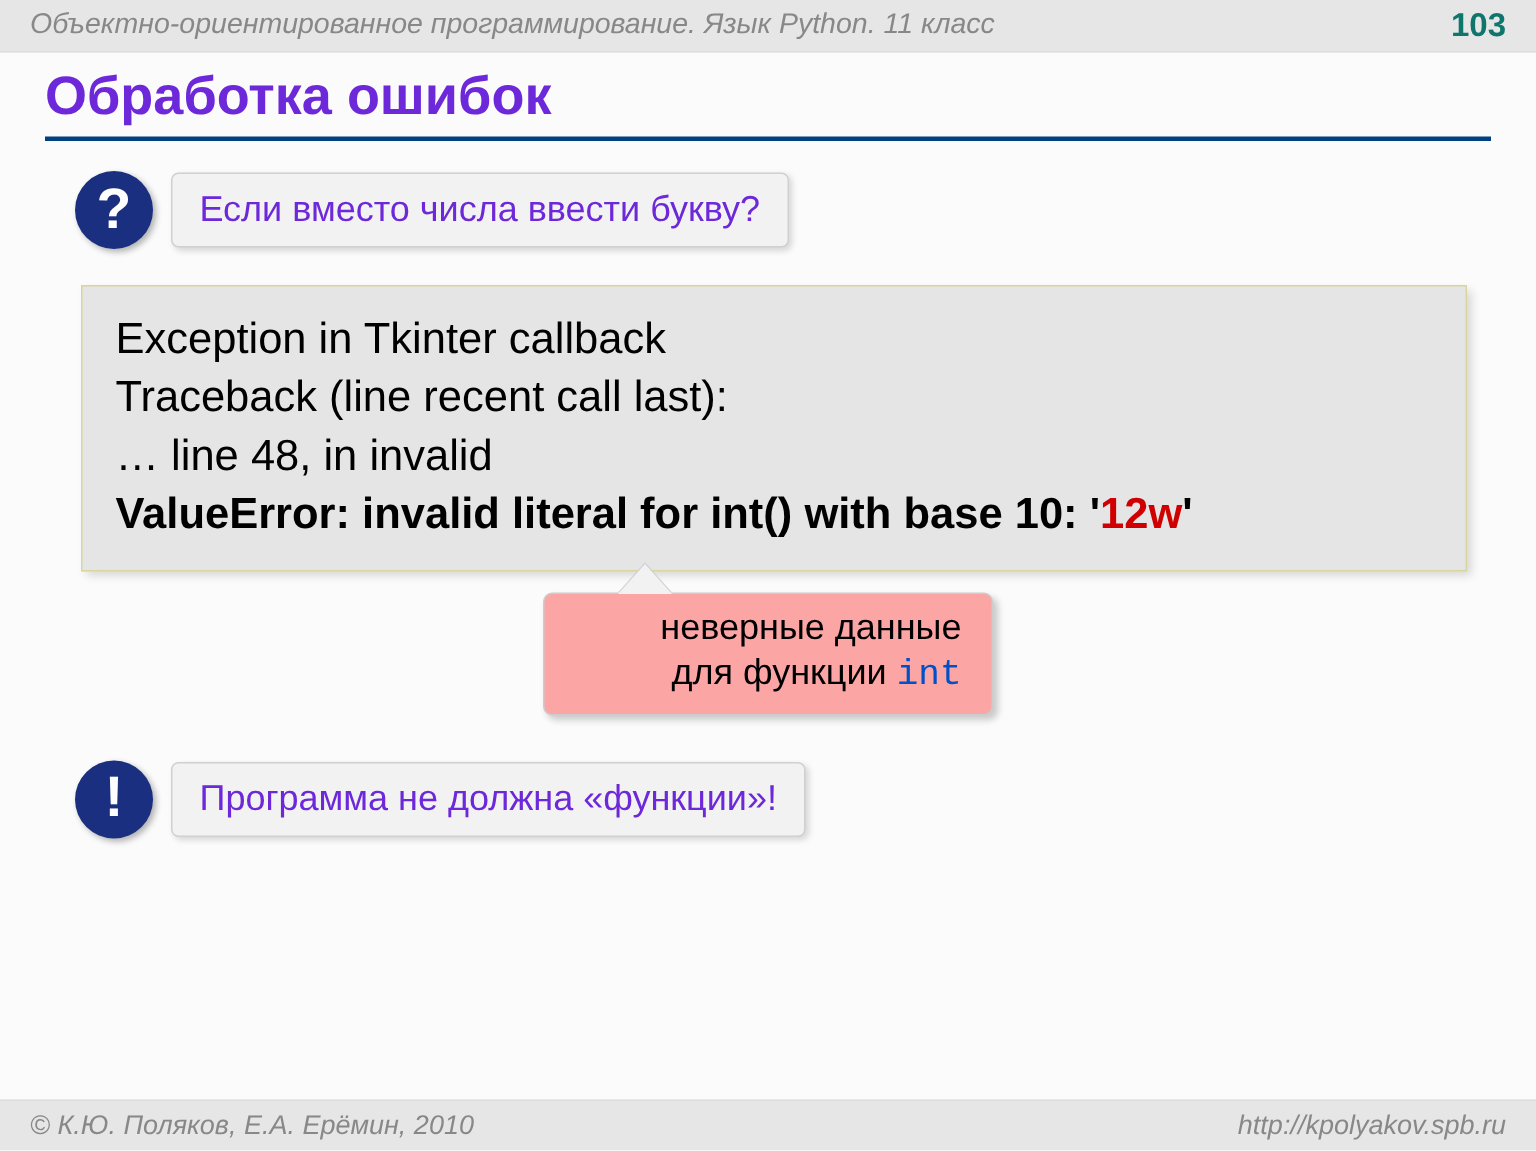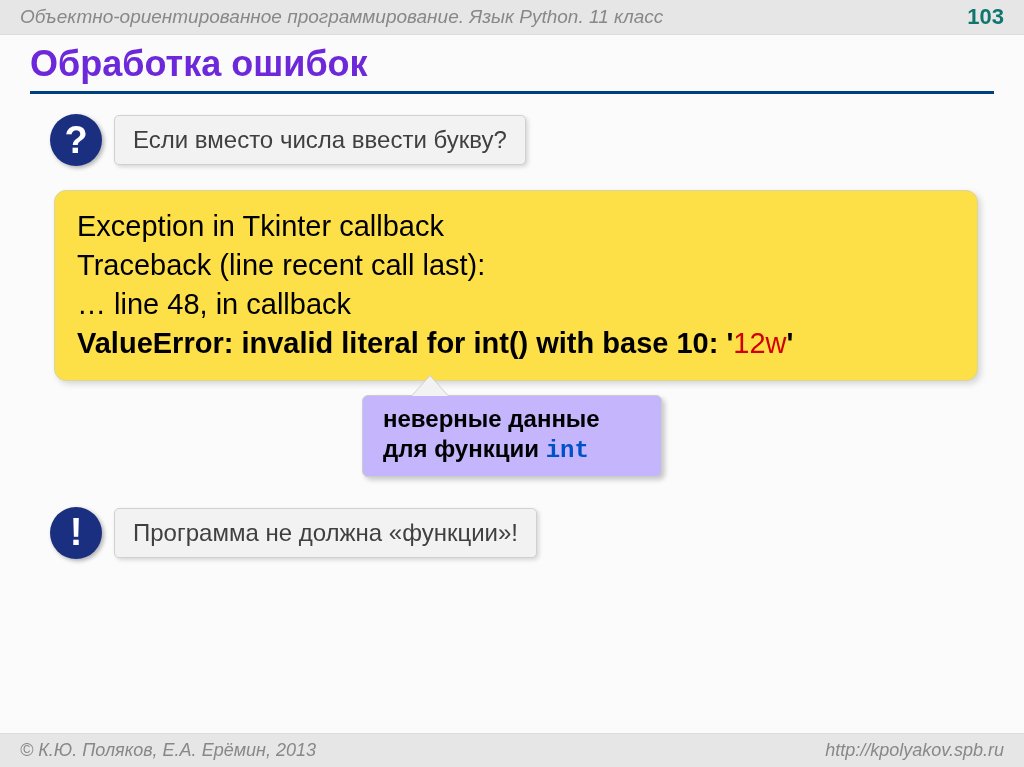--- a/index.html
+++ b/index.html
@@ -60,64 +60,63 @@
       flex-shrink: 0;
       box-shadow: 2px 2px 4px rgba(0,0,0,0.3);
       font-family: Arial, sans-serif;
     }
     .callout-box {
       background: #f2f2f2;
       border: 1px solid #d0d0d0;
       border-radius: 5px;
       padding: 10px 18px;
       font-size: 24px;
-      color: #404040;
+      color: #6d28d9;
       box-shadow: 2px 2px 4px rgba(0,0,0,0.15);
     }
     .code-box {
-      background: #fde047;
+      background: #e5e5e5;
       border: 1px solid #d8d69a;
-      border-radius: 12px;
+      border-radius: 0;
       margin: 0 16px 0 24px;
       padding: 16px 22px;
       font-size: 29px;
       line-height: 1.35;
       box-shadow: 3px 3px 6px rgba(0,0,0,0.15);
       color: #000;
       position: relative;
     }
     .code-box .bold { font-weight: bold; }
-    .code-red { color: #d00000; font-weight: normal; text-align: right; }
+    .code-red { color: #d00000; font-weight: bold; text-align: right; }
     .attached-wrap {
       position: relative;
       margin: 0 auto;
       width: 300px;
       margin-top: -6px;
       margin-bottom: 30px;
     }
     .pointer {
       width: 0; height: 0;
       border-left: 18px solid transparent;
       border-right: 18px solid transparent;
       border-bottom: 20px solid #f2f2f2;
       margin-left: 50px;
       position: relative;
       top: 1px;
       filter: drop-shadow(0 -1px 0 #ccc);
     }
     .tip-box {
-      background: #c4b5fd;
+      background: #fca5a5;
       border: 1px solid #ccc;
       border-radius: 6px;
       padding: 8px 20px 10px 20px;
       font-size: 24px;
-      text-align: left;
+      text-align: right;
       box-shadow: 3px 3px 5px rgba(0,0,0,0.2);
       line-height: 1.25;
-      font-weight: bold;
     }
     .tip-box .mono { font-family: "Courier New", monospace; color: #0050c8; }
     .footer {
       position: absolute;
       bottom: 0; left: 0; right: 0;
       background: #e6e6e6;
       border-top: 1px solid #ddd;
       padding: 6px 20px;
       display: flex;
       justify-content: space-between;
@@ -139,34 +138,34 @@
   <div class="title">Обработка ошибок</div>
 
   <div class="callout-row callout-row2">
     <div class="circle-icon">?</div>
     <div class="callout-box">Если вместо числа ввести букву?</div>
   </div>
 
   <div class="code-box">
     <div>Exception in Tkinter callback</div>
     <div>Traceback (line recent call last):</div>
-    <div>… line 48, in callback</div>
+    <div>… line 48, in invalid</div>
     <div class="bold"><span>ValueError: invalid literal for int() with base 10: '</span><span class="code-red">12w</span><span>'</span></div>
   </div>
 
   <div class="attached-wrap">
     <div class="pointer"></div>
     <div class="tip-box">
       <div>неверные данные</div>
       <div><span>для функции </span><span class="mono">int</span></div>
     </div>
   </div>
 
   <div class="callout-row callout-row2">
     <div class="circle-icon">!</div>
     <div class="callout-box">Программа не должна «функции»!</div>
   </div>
 </div>
 
 <div class="footer">
-  <span>© К.Ю. Поляков, Е.А. Ерёмин, 2013</span>
+  <span>© К.Ю. Поляков, Е.А. Ерёмин, 2010</span>
   <span>http://kpolyakov.spb.ru</span>
 </div>
 
 </body></html>

